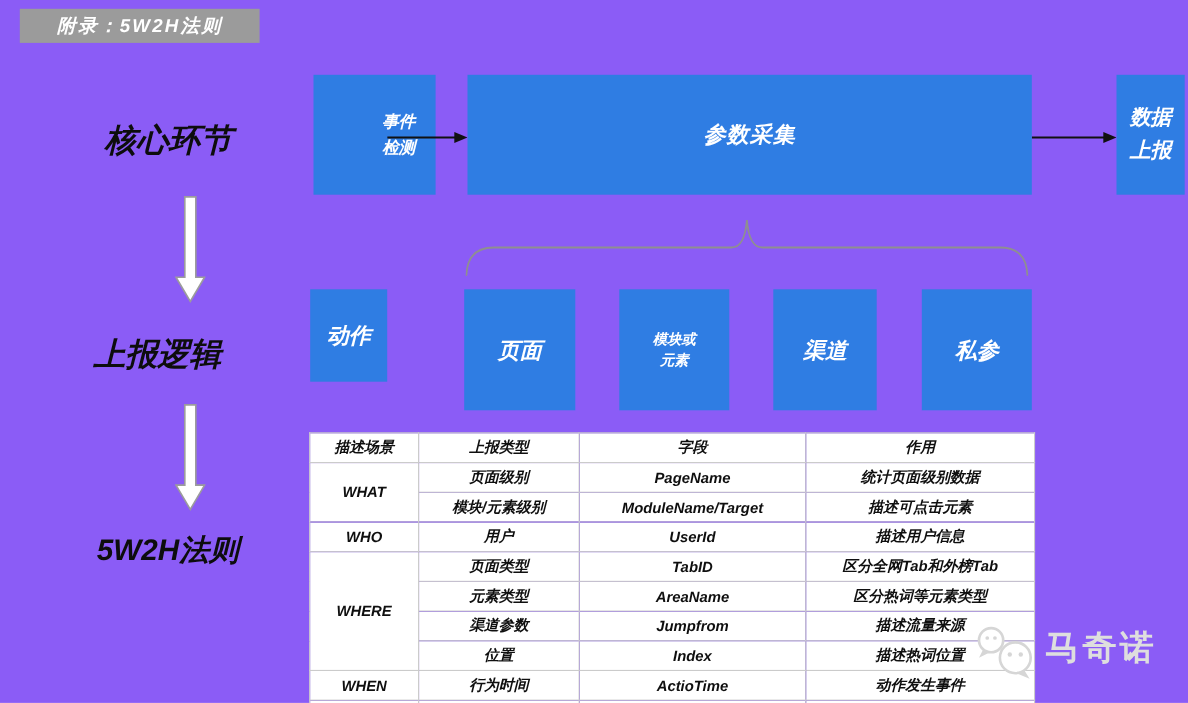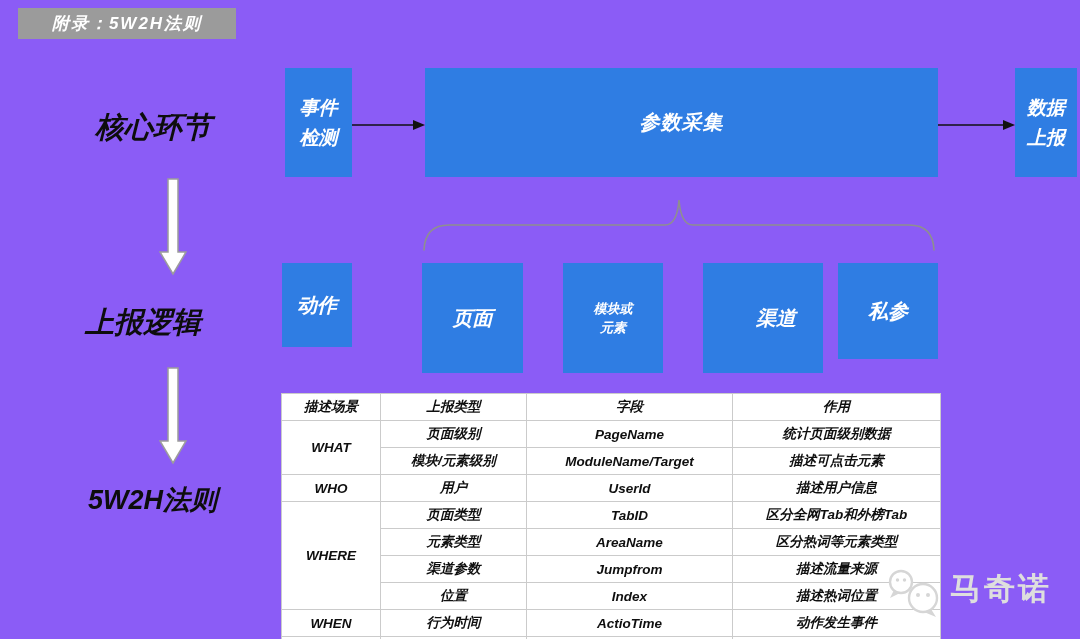--- a/index.html
+++ b/index.html
@@ -23,28 +23,28 @@
   #lbl-rule  { left:88px; top:482px; font-size:27px; }
   .hollow-arrow { position:absolute; }
   #harrow-1 { left:159px; top:178px; }
   #harrow-2 { left:159px; top:367px; }
   
   .bbox {
     position:absolute; background:#2f7de3; color:#ffffff;
     display:flex; flex-direction:column; align-items:center; justify-content:center;
     font-weight:bold; font-style:italic; text-align:center;
   }
-  #box-event   { left:285px; top:68px;  width:67px;  height:109px; font-size:19px; line-height:1.55; }
+  #box-event   { left:285px; top:68px;  width:67px;  height:109px; font-size:15px; line-height:1.55;padding-left:44px; }
   #box-collect { left:425px; top:68px;  width:513px; height:109px; font-size:20px; letter-spacing:1px; }
   #box-report  { left:1015px; top:68px; width:62px;  height:109px; font-size:19px; line-height:1.55; }
   #box-action  { left:282px; top:263px; width:70px;  height:84px; font-size:20px; }
   #box-page    { left:422px; top:263px; width:101px; height:110px; font-size:20px; }
   #box-module  { left:563px; top:263px; width:100px; height:110px; font-size:13px; line-height:1.5; }
-  #box-channel { left:703px; top:263px; width:94px;  height:110px; font-size:20px;padding-left:26px; }
-  #box-private { left:838px; top:263px; width:100px; height:96px; font-size:20px; }
+  #box-channel { left:703px; top:263px; width:94px;  height:110px; font-size:20px; }
+  #box-private { left:838px; top:263px; width:100px; height:110px; font-size:20px; }
   .flow-arrow { position:absolute; }
   #farrow-1 { left:352px; top:116px; }
   #farrow-2 { left:938px; top:116px; }
   #brace { position:absolute; left:423px; top:196px; }
   
   #tbl {
     position:absolute; left:281px; top:393px; width:659px;
     border-collapse:collapse; table-layout:fixed;
   }
   #tbl th, #tbl td {

